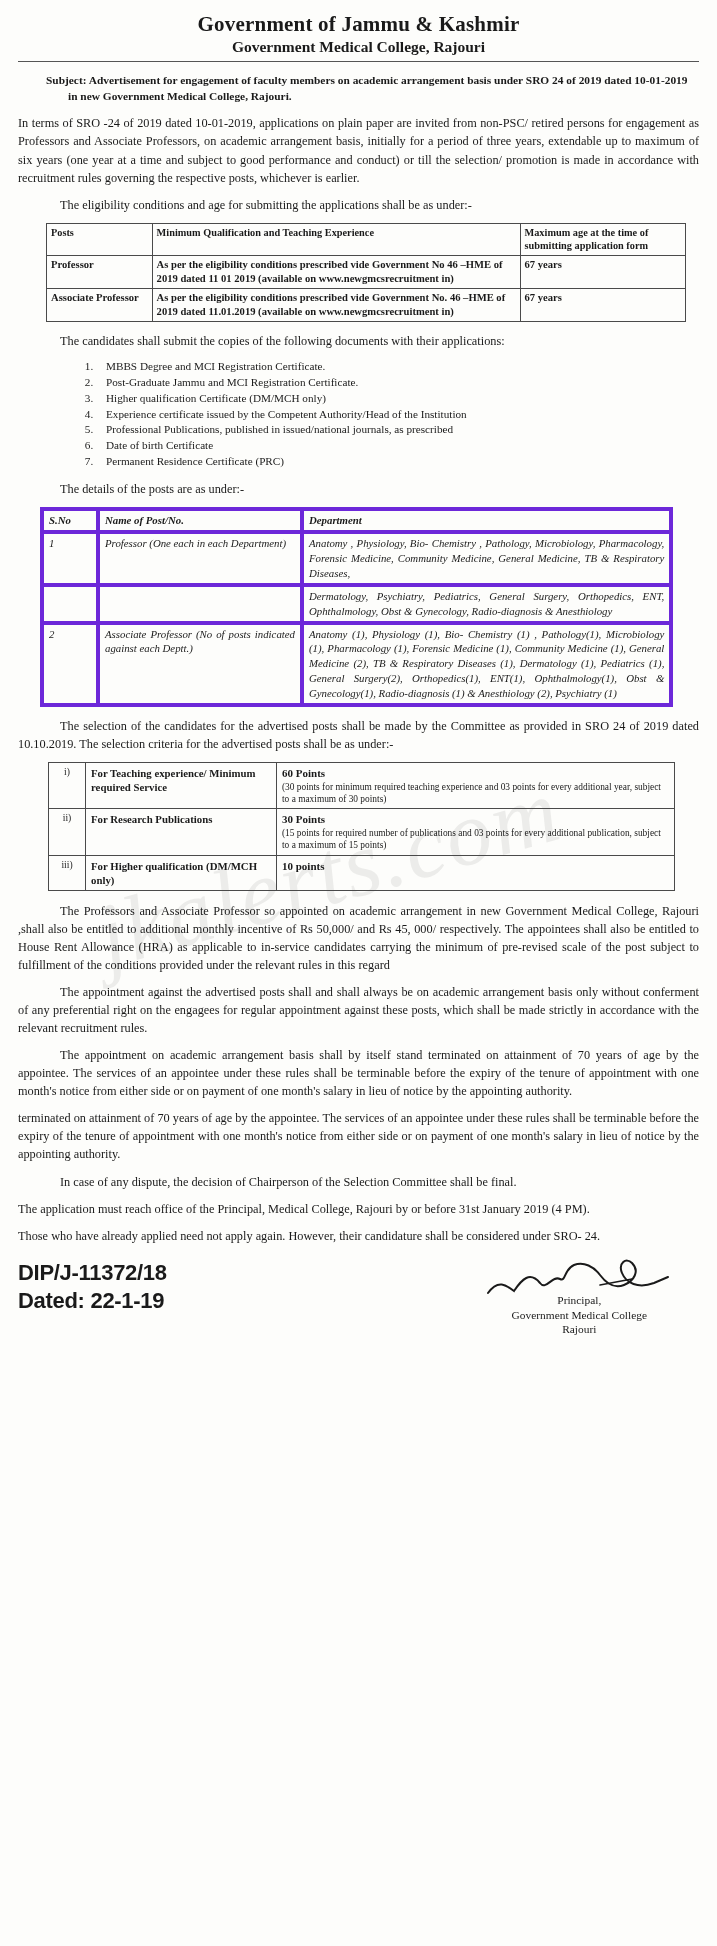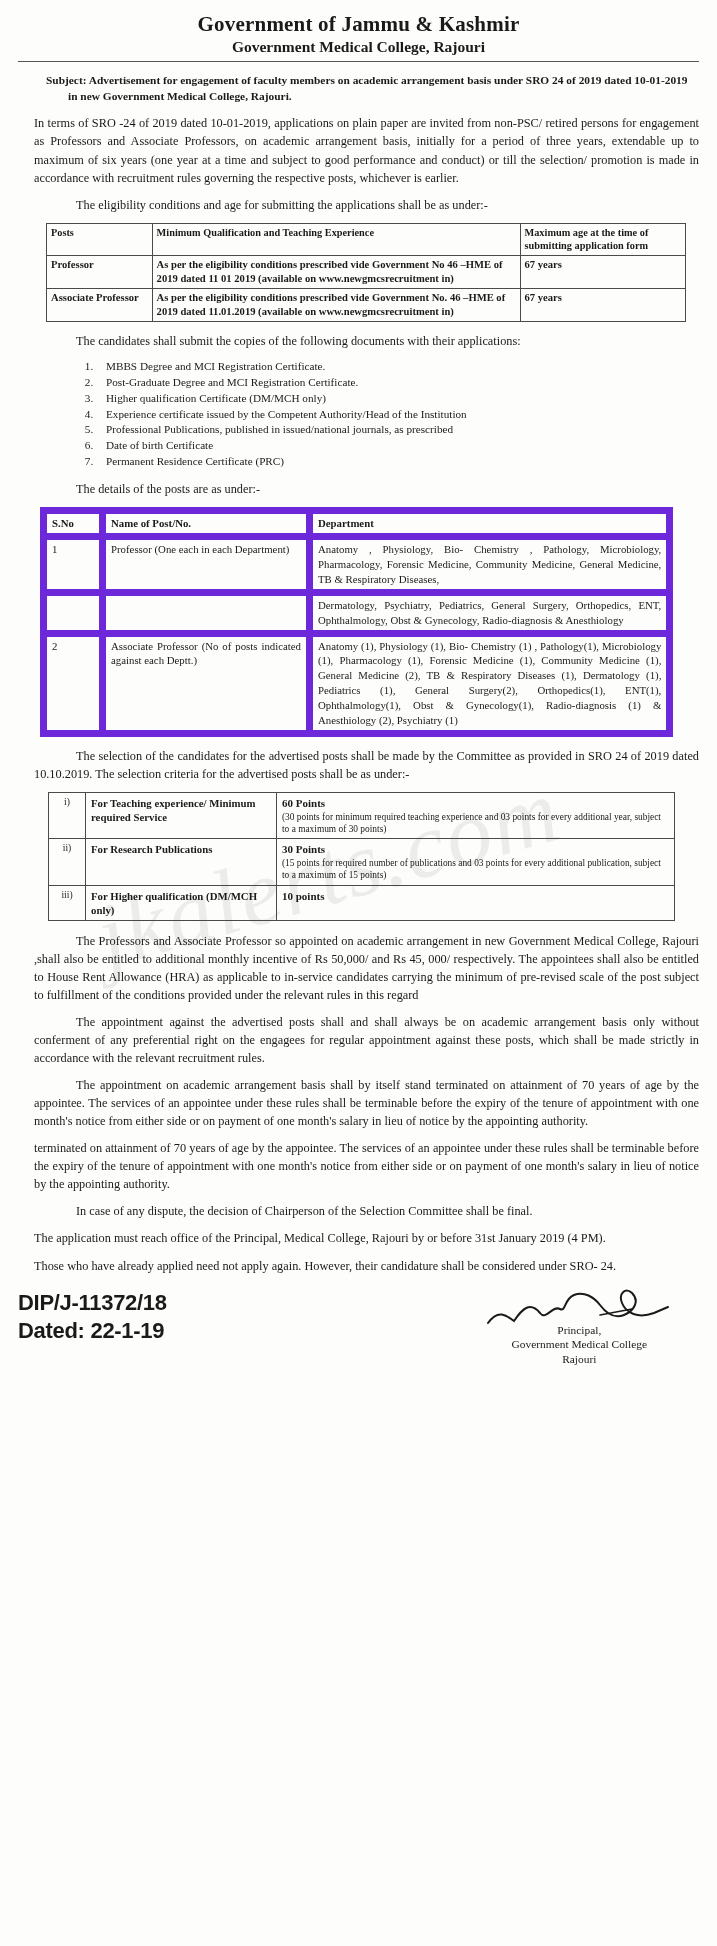--- a/index.html
+++ b/index.html
@@ -62,21 +62,21 @@
     font-weight: bold;
     line-height: 1.42;
     margin: 0 0 10px 28px;
     text-indent: -22px;
     padding-left: 22px;
     text-align: left;
   }
   p.body {
     font-size: 12.3px;
     line-height: 1.47;
-    margin: 0 0 9px 16px;
+    margin: 0 0 9px 0;
     text-align: justify;
   }
   p.indent { text-indent: 42px; }
   .small-gap { margin-bottom: 6px; }
 
   table.doc-table {
     border-collapse: collapse;
     width: 94%;
     margin: 3px auto 10px 28px;
     font-size: 10.6px;
@@ -109,23 +109,24 @@
   }
 
   table.posts-table {
     border-collapse: collapse;
     width: 93%;
     margin: 3px 0 10px 22px;
     font-size: 10.8px;
     line-height: 1.38;
   }
   table.posts-table td, table.posts-table th {
-    border: 7px solid #6d28d9;
+    border: 4px solid #6d28d9;
     padding: 2px 5px;
     vertical-align: top;
+    font-style: italic;
   }
   table.posts-table th { font-weight: bold; text-align: left; }
 
   table.criteria-table {
     border-collapse: collapse;
     width: 92%;
     margin: 4px 0 11px 30px;
     font-size: 10.6px;
     line-height: 1.3;
   }
@@ -198,21 +199,21 @@
         <td class="just">As per the eligibility conditions prescribed vide Government No.  46 –HME of 2019 dated 11.01.2019 (available on www.newgmcsrecruitment in)</td>
         <td>67 years</td>
       </tr>
     </tbody>
       </table>
 
     <p class="body indent small-gap">The candidates shall submit the copies of the following documents with their applications:</p>
 
     <ol class="docs">
       <li>MBBS Degree and MCI Registration Certificate.</li>
-      <li>Post-Graduate Degree and MCI Registration Certificate.</li>
+      <li>Post-Graduate Jammu and MCI Registration Certificate.</li>
       <li>Higher qualification Certificate (DM/MCH only)</li>
       <li>Experience certificate issued by the Competent Authority/Head of the Institution</li>
       <li>Professional Publications, published in issued/national journals, as prescribed</li>
       <li>Date of birth Certificate</li>
       <li>Permanent Residence Certificate (PRC)</li>
     </ol>
 
     <p class="body indent small-gap">The details of the posts are as under:-</p>
 
     <table class="posts-table">

